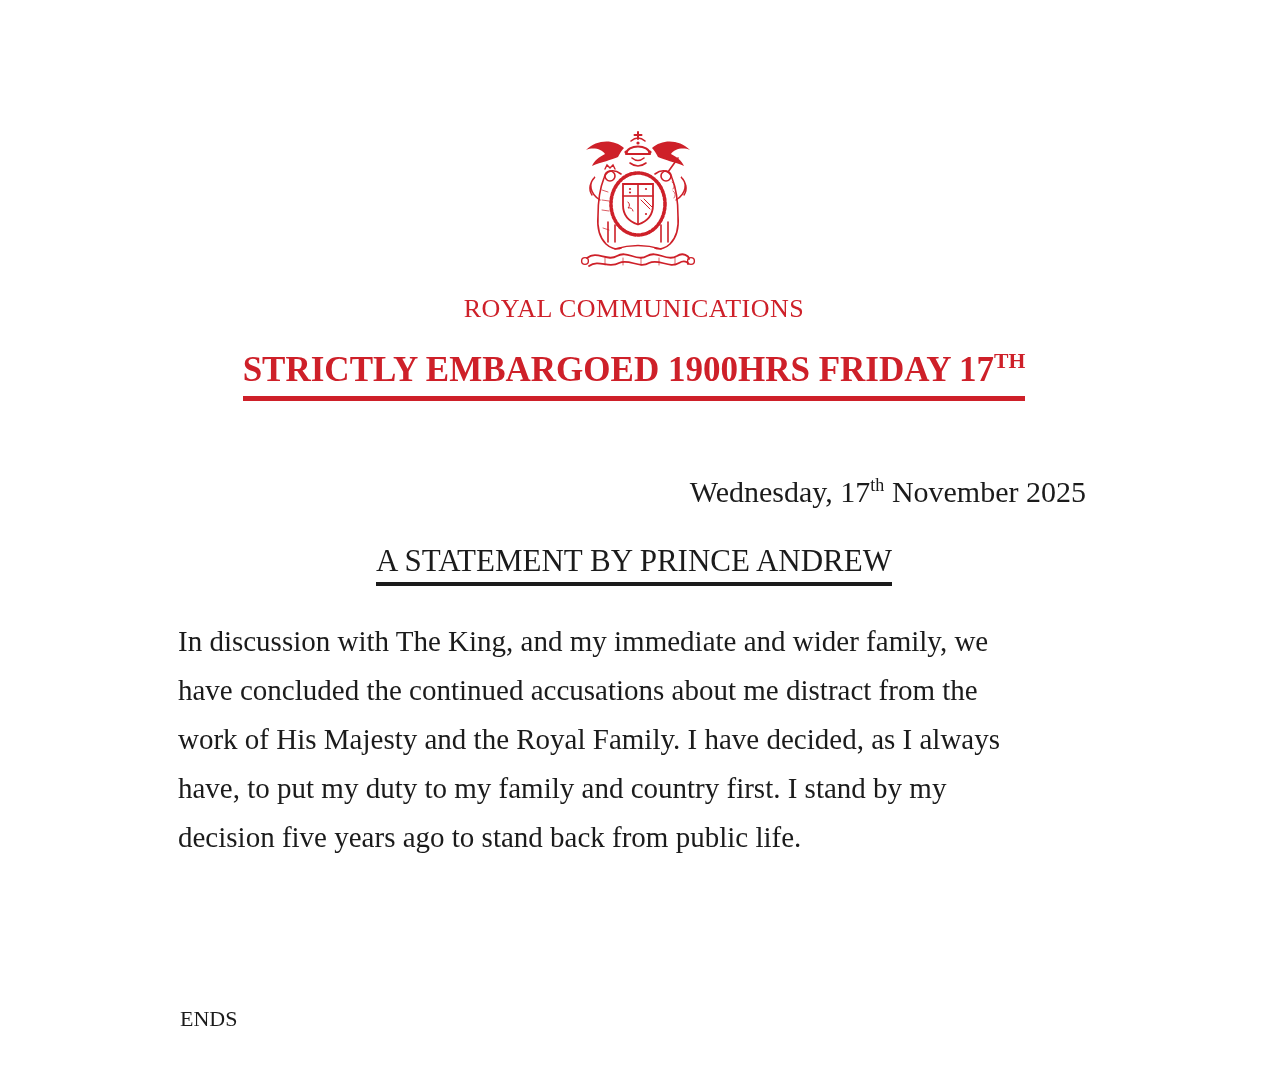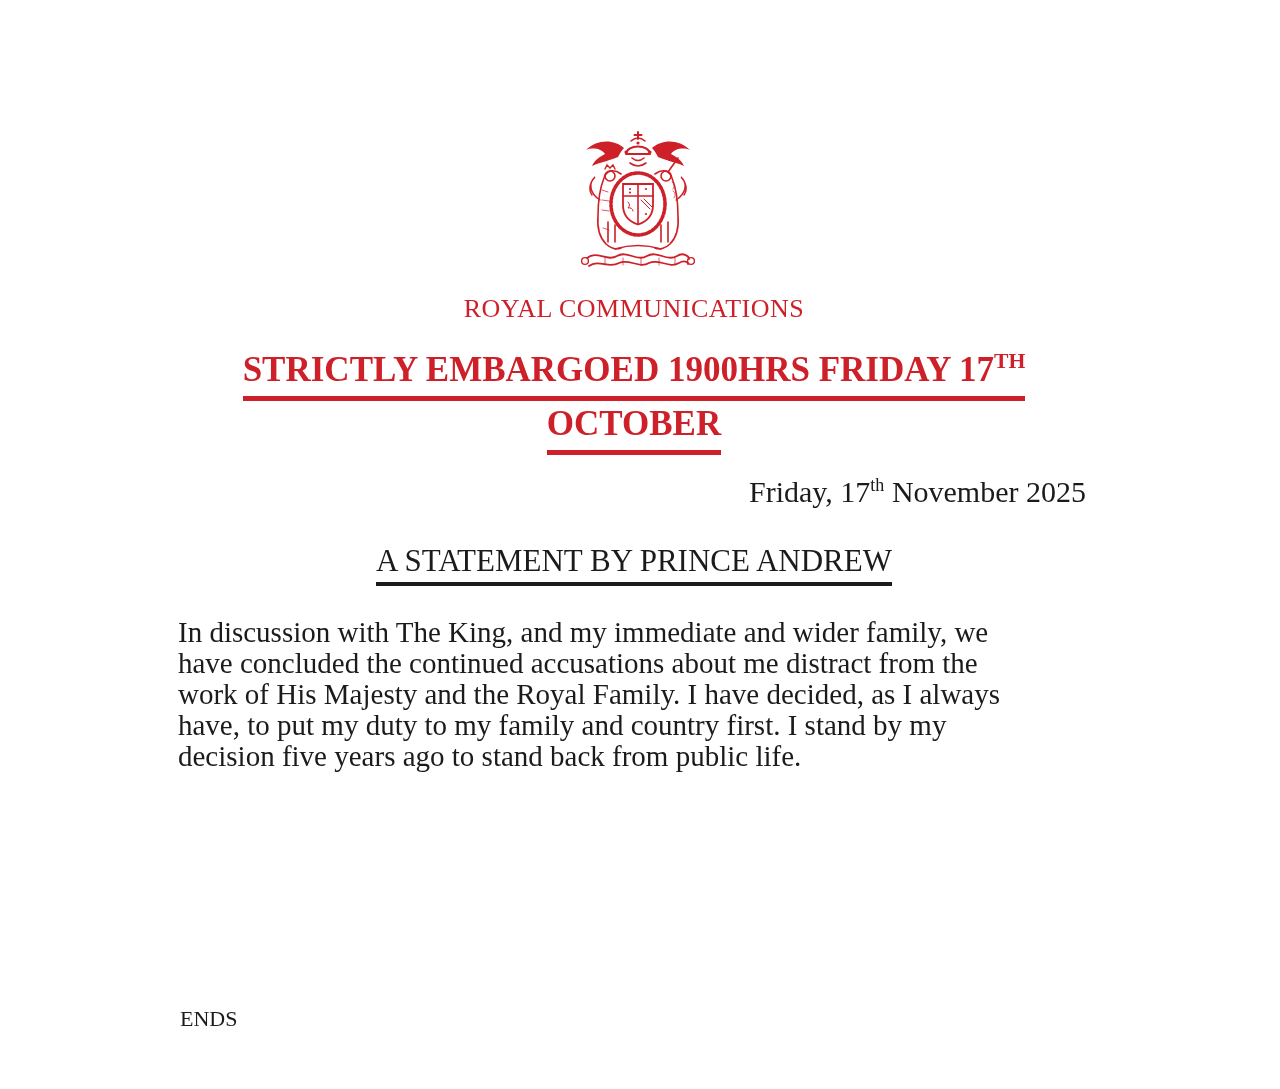--- a/index.html
+++ b/index.html
@@ -44,21 +44,21 @@
     letter-spacing:0.5px;
   }
   .embargo{
     top:348px;
     color:var(--accent);
     font-weight:bold;
     font-size:35px;
   }
   .embargo .line{
     display:block;
-    margin-bottom:1px;
+    margin-bottom:11px;
     line-height:44px;
   }
   .embargo .u{
     display:inline-block;
     border-bottom:5px solid var(--accent);
     padding-bottom:4px;
   }
   .embargo sup{
     font-size:0.62em;
     vertical-align:super;
@@ -84,21 +84,21 @@
   .statement-title .u{
     display:inline-block;
     border-bottom:4px solid var(--ink);
     padding-bottom:3px;
   }
   .paragraph{
     position:absolute;
     left:178px;
     width:930px;
     font-size:29px;
-    line-height:31px;
+    line-height:49px;
     white-space:pre-line;
   }
   .para-1{top:617px;}
   .para-2{top:830px;}
   .ends{
     position:absolute;
     left:180px;
     top:1006px;
     font-size:22px;
   }
@@ -154,24 +154,23 @@
       <circle cx="20" cy="131" r="3.4" stroke-width="1.4"></circle>
       <circle cx="126" cy="131" r="3.4" stroke-width="1.4"></circle>
       <path d="M40,128 v7 M58,128 v7 M76,128 v7 M94,128 v7 M110,128 v7" stroke-width="0.9" opacity="0.8"></path>
     </svg>
   </div>
 
   <div class="centered-col org-title">ROYAL COMMUNICATIONS</div>
 
   <div class="centered-col embargo">
     <span class="line"><span class="u"><span>STRICTLY EMBARGOED 1900HRS FRIDAY 17</span><sup>TH</sup></span></span>
-    <span class="line"><span class="u">OCTOBER</span></span>
   </div>
 
-  <div class="dateline"><span>Friday, 17</span><sup>th</sup><span> November 2025</span></div>
+  <div class="dateline"><span>Wednesday, 17</span><sup>th</sup><span> November 2025</span></div>
 
   <div class="centered-col statement-title">
     <span class="u">A STATEMENT BY PRINCE ANDREW</span>
   </div>
 
   <div class="paragraph para-1">In discussion with The King, and my immediate and wider family, we
 have concluded the continued accusations about me distract from the
 work of His Majesty and the Royal Family. I have decided, as I always
 have, to put my duty to my family and country first. I stand by my
 decision five years ago to stand back from public life.</div>

